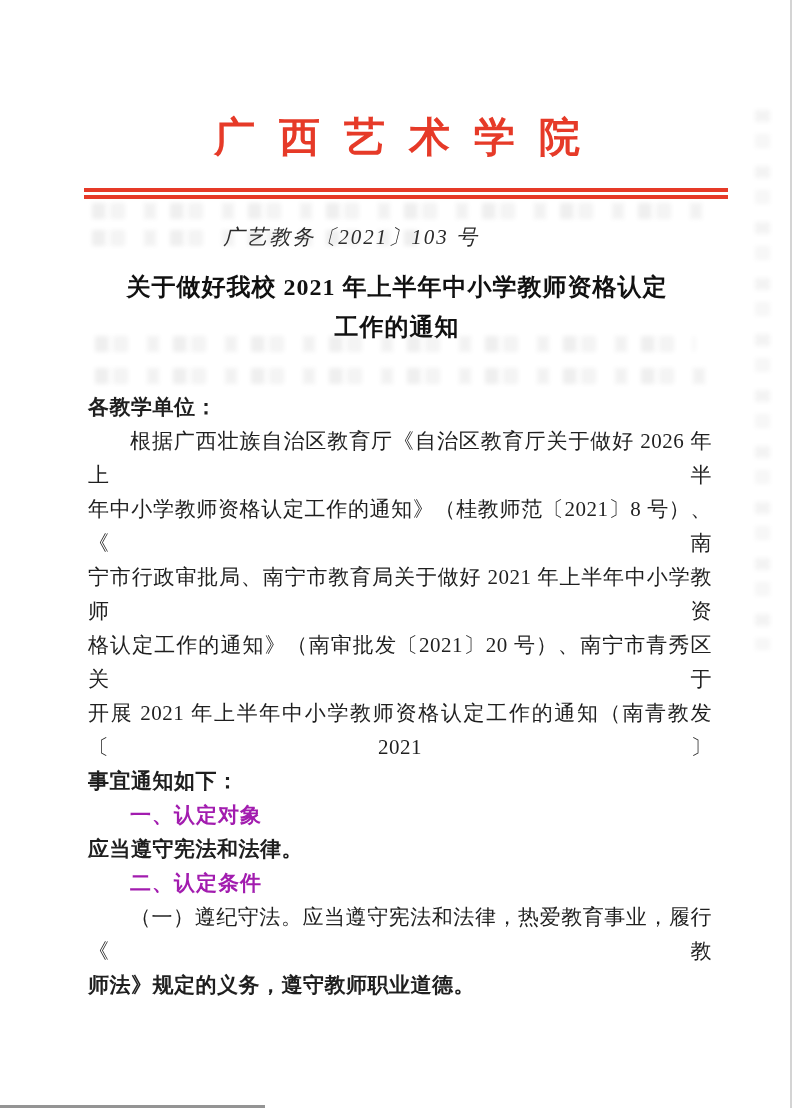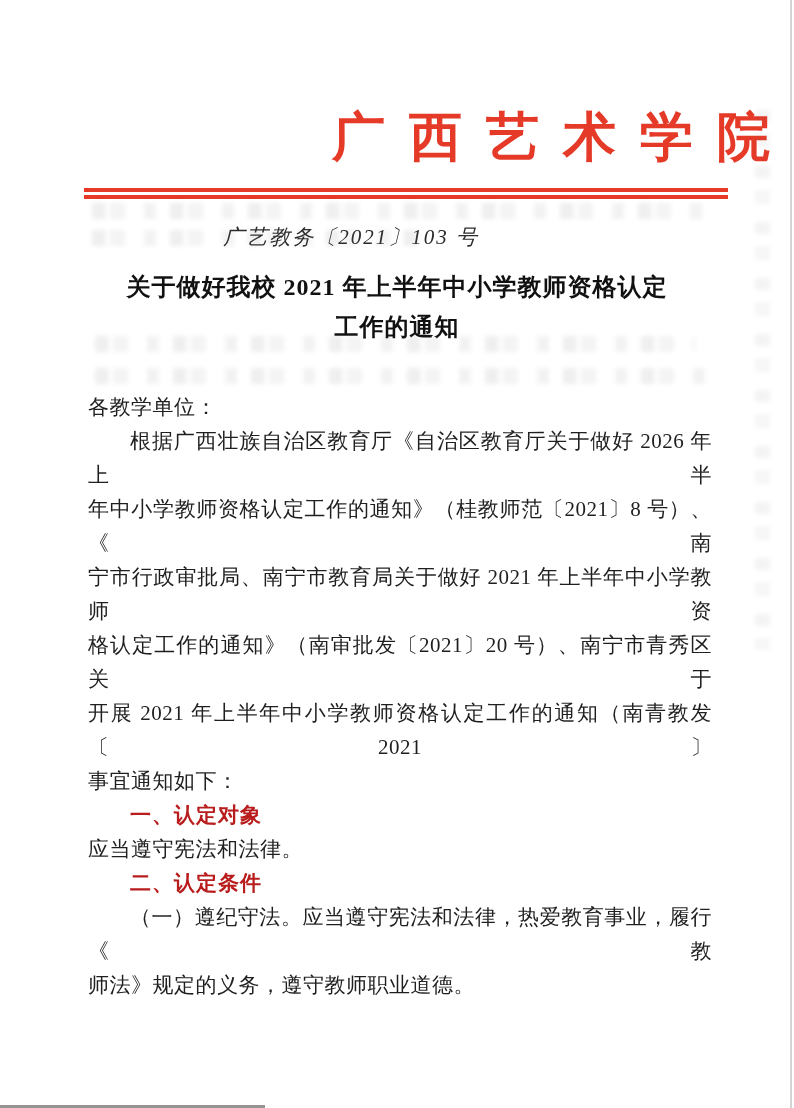--- a/index.html
+++ b/index.html
@@ -12,22 +12,22 @@
     width:794px;height:1108px;
     margin:0 auto;
     background:#ffffff;
     overflow:hidden;
     font-family:"Liberation Serif","DejaVu Serif",serif;
     color:var(--body-text);
   }
   
   .masthead{
     margin-top:103px;
-    text-align:right;
-    font-size:53px;
+    text-align:center;
+    font-size:41px;
     line-height:68px;
     font-weight:700;
     letter-spacing:24px;
     text-indent:24px;
     color:var(--brand-red);
     font-family:"Liberation Serif","DejaVu Serif",serif;
   }
   .red-rule{
     width:644px;
     margin:17px 0 0 84px;
@@ -64,30 +64,31 @@
     line-height:34px;
     color:var(--body-text);
   }
   .line{
     text-align:justify;
     text-align-last:justify;
     letter-spacing:0.5px;
   }
   .line.last{
     text-align-last:left;
+    font-weight:bold;
   }
   .line.indent{
     text-indent:2em;
   }
   .line.heading{
     font-family:"Liberation Sans","DejaVu Sans",sans-serif;
     font-weight:700;
     text-align-last:left;
     letter-spacing:1px;
-    color:#b91c1c;
+    color:#a21caf;
   }
   
   .ghost-row{
     position:absolute;
     height:16px;
     background:repeating-linear-gradient(90deg,
       rgba(95,95,95,.55) 0 13px, rgba(130,130,130,.15) 13px 19px,
       rgba(100,100,100,.4) 19px 33px, rgba(255,255,255,0) 33px 52px,
       rgba(105,105,105,.45) 52px 64px, rgba(255,255,255,0) 64px 78px);
     filter:blur(2px);

